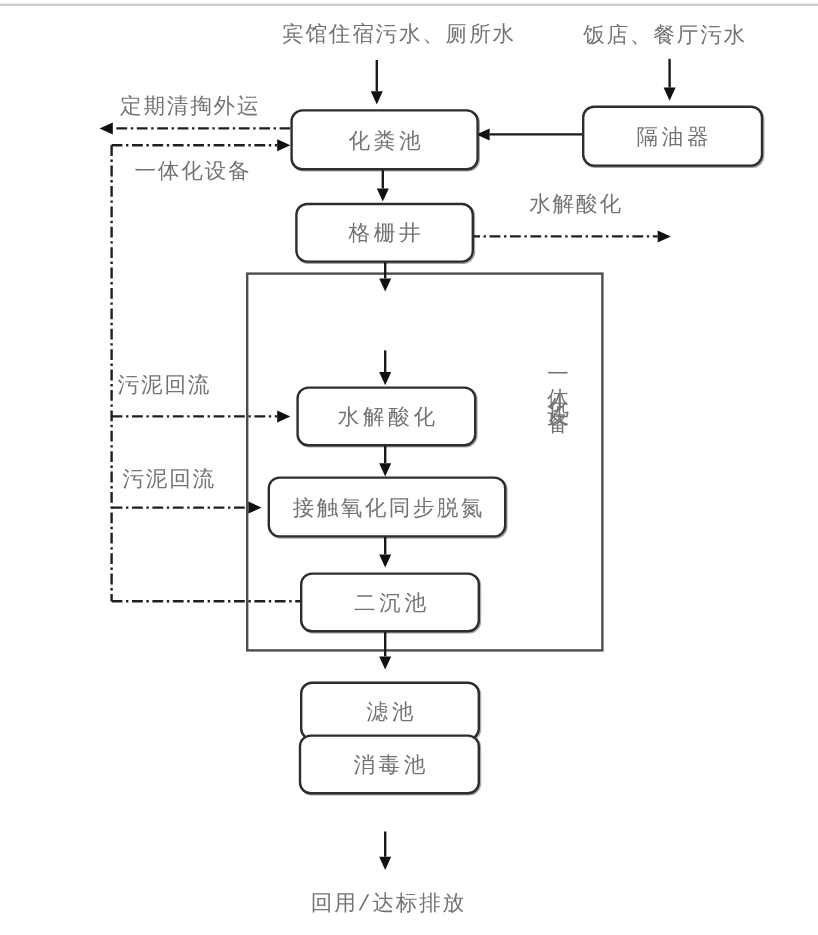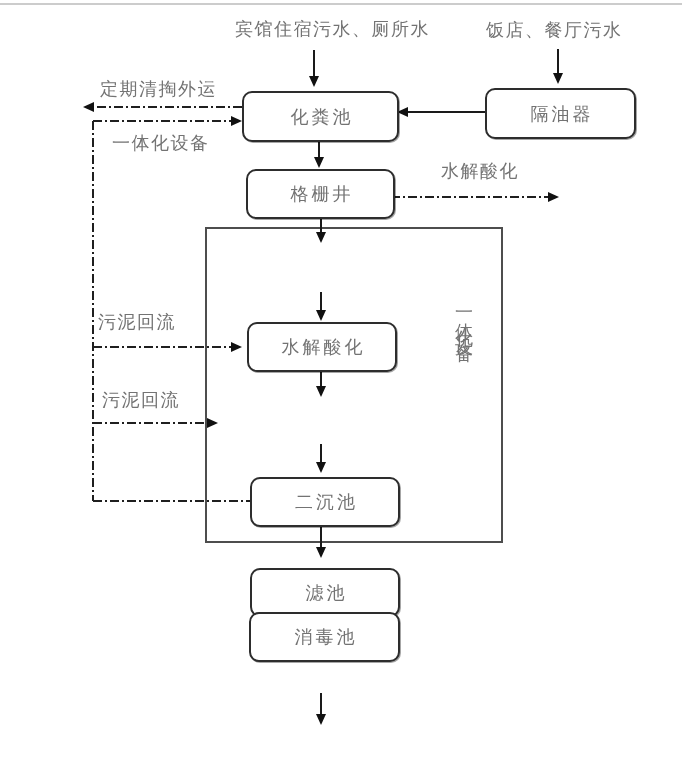--- a/index.html
+++ b/index.html
@@ -96,26 +96,30 @@
   </div>
   <div class="node" style="left:485px;top:88px;width:147px;height:47px;">
     <span>隔油器</span>
   </div>
   <div class="node" style="left:246px;top:169px;width:145px;height:46px;">
     <span>格栅井</span>
   </div>
   <div class="node" style="left:247px;top:322px;width:146px;height:46px;">
     <span>水解酸化</span>
   </div>
+  <div class="node" style="left:223px;top:397px;width:195px;height:47px;letter-spacing:2px;">
+    <span>接触氧化同步脱氮</span>
+  </div>
   <div class="node" style="left:250px;top:477px;width:146px;height:46px;align-items:center;">
     <span>二沉池</span>
   </div>
   <div class="node" style="left:250px;top:568px;width:146px;height:45px;text-align:center;">
     <span>滤池</span>
   </div>
   <div class="node" style="left:249px;top:612px;width:147px;height:46px;">
     <span>消毒池</span>
   </div>
 
   <div class="vlabel" style="left:450px;top:302px;">一体化设备</div>
 
+  <div class="lbl" style="left:259px;top:744px;">回用/达标排放</div>
 
 </div>
 
 </body></html>

